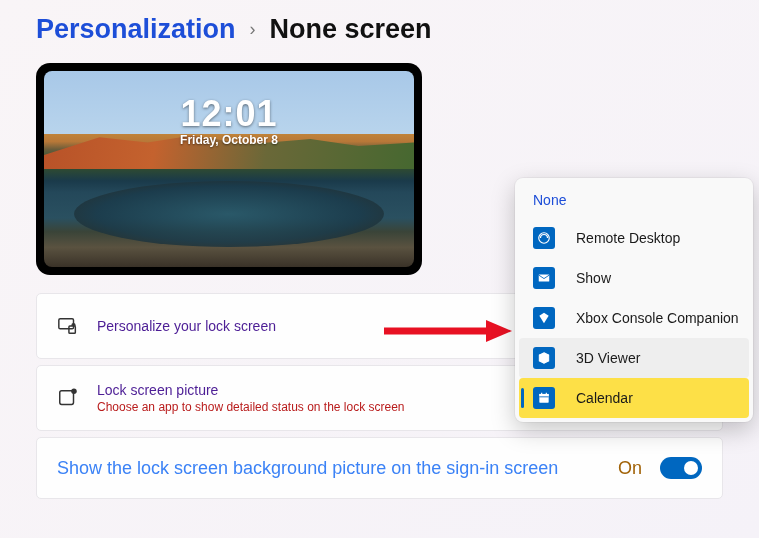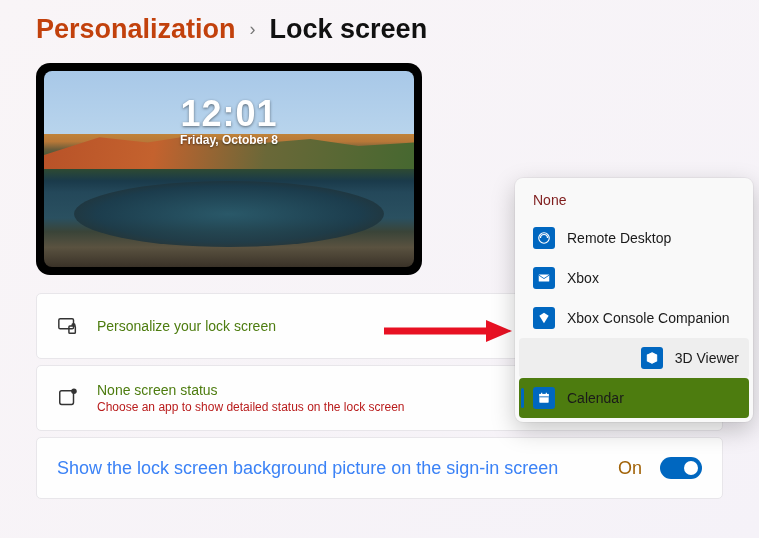--- a/index.html
+++ b/index.html
@@ -12,21 +12,21 @@
     overflow: hidden;
     position: relative;
   }
   .breadcrumb {
     display: flex;
     align-items: center;
     gap: 14px;
     padding: 14px 0 0 36px;
     font-size: 27px;
   }
-  .bc-parent { color: #c2410c; font-weight: 600; }
+  .bc-parent { color: #1d4ed8; font-weight: 600; }
   .bc-chev { color: #777; font-size: 18px; }
   .bc-current { font-weight: 600; color: #111; }
   .preview-frame {
     margin: 18px 0 8px 36px;
     width: 386px;
     height: 212px;
     background: #000;
     border-radius: 14px;
     padding: 8px;
     position: relative;
@@ -69,21 +69,21 @@
     padding: 0 20px;
     display:flex;
     align-items:center;
     gap:18px;
     min-height:62px;
   }
   .card.tall{ min-height:66px; }
   .card-icon { width:22px; height:22px; color:#333; flex-shrink:0; display:flex; align-items:center; justify-content:center;}
   .card-icon svg{ width:22px; height:22px; }
   .card-text{ display:flex; flex-direction:column; gap:2px;}
-  .card-title{ font-size:14px; color:#4d7c0f;}
+  .card-title{ font-size:14px; color:#4c1d95;}
   .card-sub{ font-size:12px; color:#b91c1c;}
   .card-spacer{flex:1;}
   .toggle-label{ font-size:18px; color:#a16207;}
   .toggle{
     width:42px; height:22px; background:#0067c0; border-radius:11px; position:relative;
   }
   .toggle::after{
     content:""; position:absolute; width:14px; height:14px; background:#fff; border-radius:50%; right:4px; top:4px;
   }
   .arrow {
@@ -101,47 +101,47 @@
     width:238px;
     background:#f9f9f9;
     border-radius:8px;
     box-shadow: 0 8px 24px rgba(0,0,0,.22), 0 0 0 1px rgba(0,0,0,.04);
     padding:4px;
     z-index:10;
   }
   .dd-item{
     display:flex;
     align-items:center;
-    gap:12px;
+    gap:21px;
     height:40px;
     padding:0 10px 0 14px;
     border-radius:4px;
     font-size:14px;
     color:#1a1a1a;
     position:relative;
   }
-  .dd-item.hover{ background:#eeeeee;justify-content:flex-end;}
-  .dd-item.selected{ background:#4d7c0f;}
+  .dd-item.hover{ background:#eeeeee;}
+  .dd-item.selected{ background:#fde047;}
   .dd-item.selected::before{
     content:""; position:absolute; left:2px; top:10px; bottom:10px; width:3px; background:#0067c0; border-radius:2px;
   }
-  .dd-none{ padding-left:14px; height:36px; display:flex; align-items:center; color:#7f1d1d; font-size:14px;}
+  .dd-none{ padding-left:14px; height:36px; display:flex; align-items:center; color:#1d4ed8; font-size:14px;}
   .app-icon{
     width:22px; height:22px; background:#0067c0; border-radius:3px; display:flex; align-items:center; justify-content:center; flex-shrink:0;
   }
   .app-icon svg{ width:14px; height:14px; fill:#fff; }
   .show-bg-title{ font-size:18px; color:#3b82f6;}
 </style>
 </head>
 <body>
 
 <div class="breadcrumb">
   <span class="bc-parent">Personalization</span>
   <span class="bc-chev">›</span>
-  <span class="bc-current">Lock screen</span>
+  <span class="bc-current">None screen</span>
 </div>
 
 <div class="preview-frame">
   <div class="preview-inner">
     <div class="clock">12:01</div>
     <div class="clock-date">Friday, October 8</div>
   </div>
 </div>
 
 <div class="cards">
@@ -160,21 +160,21 @@
   </div>
 
   <div class="card tall">
     <span class="card-icon">
       <svg viewBox="0 0 24 24" fill="none" stroke="currentColor" stroke-width="1.6">
         <rect x="3" y="4" width="15" height="15" rx="2"></rect>
         <circle cx="18.5" cy="4.5" r="3" fill="currentColor" stroke="none"></circle>
       </svg>
     </span>
     <div class="card-text">
-      <span class="card-title">None screen status</span>
+      <span class="card-title">Lock screen picture</span>
       <span class="card-sub">Choose an app to show detailed status on the lock screen</span>
     </div>
   </div>
 
   <div class="card">
     <span class="show-bg-title">Show the lock screen background picture on the sign-in screen</span>
     <div class="card-spacer"></div>
     <span class="toggle-label">On</span>
     <div class="toggle"></div>
   </div>
@@ -201,21 +201,21 @@
     <span>Remote Desktop</span>
   </div>
 
   <div class="dd-item">
     <span class="app-icon">
       <svg viewBox="0 0 24 24">
           <rect x="3" y="6" width="18" height="12" rx="1" fill="#fff"></rect>
           <path d="M3 7l9 6 9-6" fill="none" stroke="#0067c0" stroke-width="1.5"></path>
         </svg>
     </span>
-    <span>Xbox</span>
+    <span>Show</span>
   </div>
 
   <div class="dd-item">
     <span class="app-icon">
       <svg viewBox="0 0 24 24">
           <path d="M12 3l8 5-8 13L4 8z" fill="#fff"></path>
         </svg>
     </span>
     <span>Xbox Console Companion</span>
   </div>

